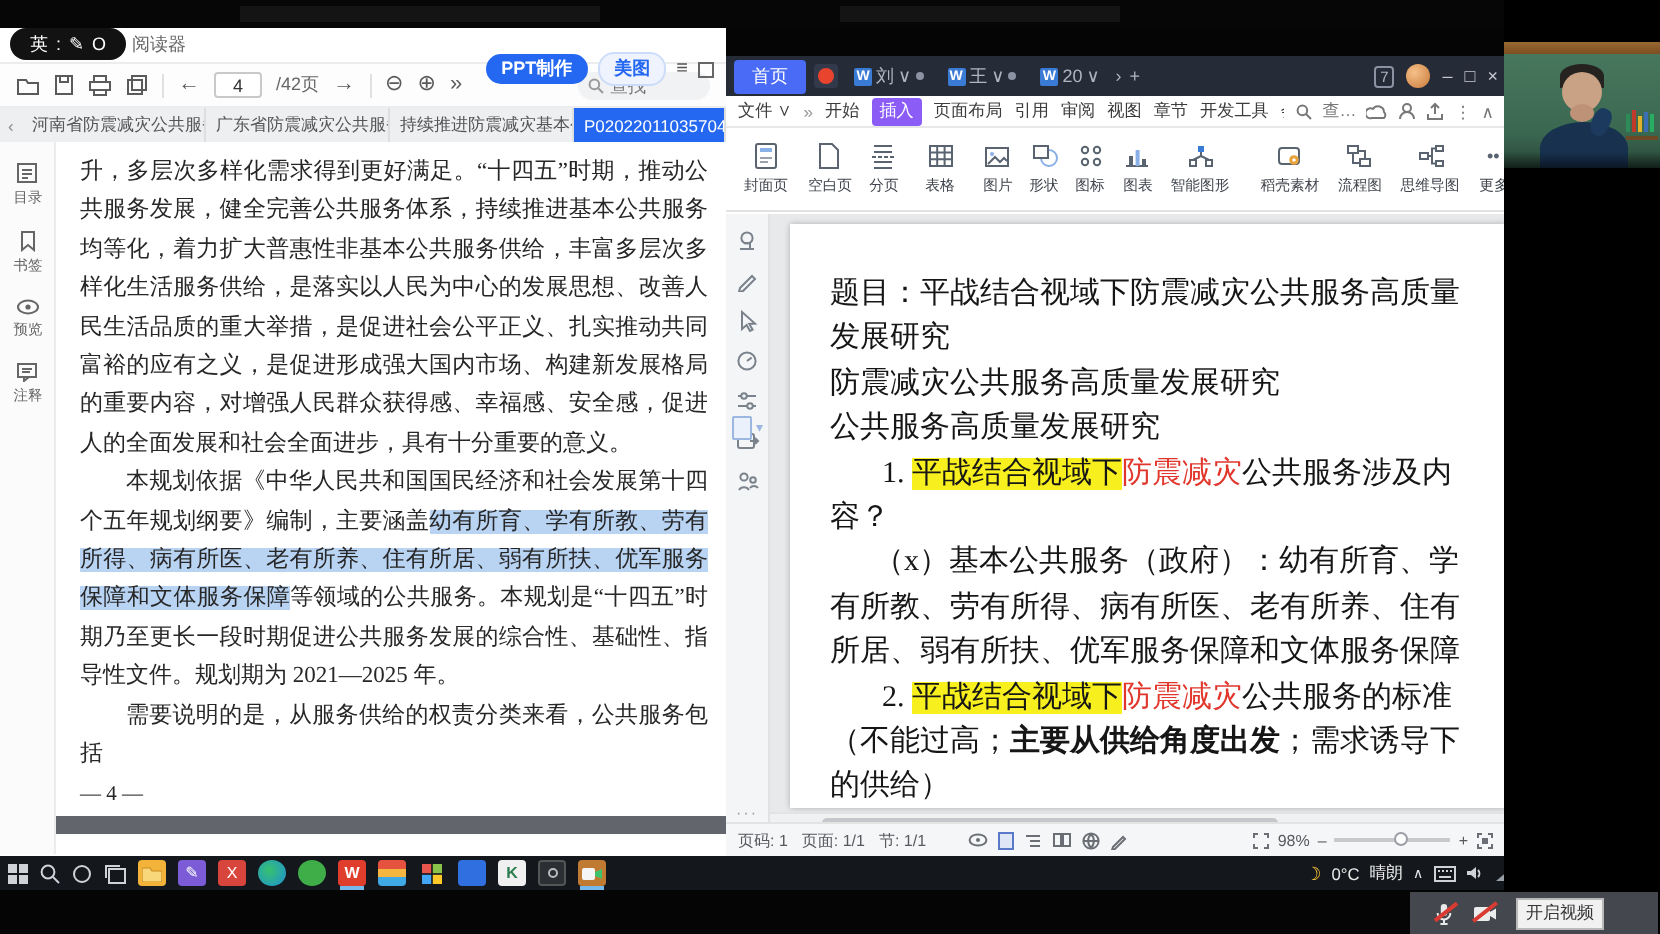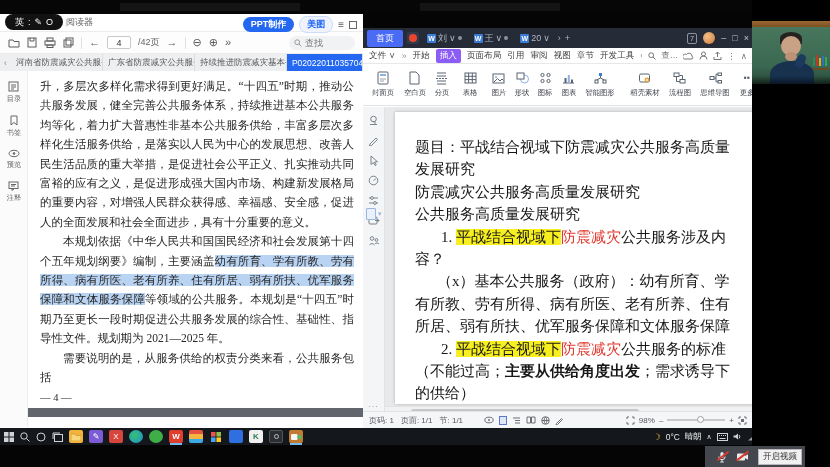--- a/index.html
+++ b/index.html
@@ -5,21 +5,21 @@
   * { margin:0; padding:0; box-sizing:border-box; }
   html,body { background:#000; }
   body { font-family:"Liberation Sans", sans-serif; }
   #screen { position:relative; width:830px; height:467px; background:#050505; overflow:hidden; margin:0 auto; }
   .abs { position:absolute; }
 
   
   #pdf-win { left:0; top:14px; width:363px; height:414px; background:#fff; z-index:2; }
   .pdf-titlebar { position:relative; height:18px; background:#fff; border-bottom:1px solid #ececec; display:flex; align-items:center; }
   .pdf-title { margin-left:66px; font-size:9px; color:#666; }
-  .pdf-tb-right { position:absolute; right:6px; top:2px; display:flex; align-items:center; gap:5px; }
+  .pdf-tb-right { position:absolute; right:6px; top:12px; display:flex; align-items:center; gap:5px; }
   .pill-blue { background:#2468f2; color:#fff; font-size:9px; padding:1px 8px; border-radius:8px; font-weight:bold; }
   .pill-white { background:#eef3fd; color:#2468f2; font-size:9px; padding:1px 7px; border-radius:8px; border:1px solid #cddcfa; font-weight:bold; }
   .glyph-btn { color:#555; font-size:10px; line-height:10px; }
   .expand-box { width:8px; height:8px; border:1px solid #666; }
   .ime-pill { position:absolute; left:5px; top:0px; width:58px; height:16px; background:#121212; border-radius:8px; color:#fff; display:flex; align-items:center; justify-content:center; gap:4px; font-size:9px; z-index:9; }
 
   .pdf-toolbar { height:22px; display:flex; align-items:center; gap:7px; padding:0 8px; background:#fdfdfd; border-bottom:1px solid #ececec; color:#5a5a5a; }
   .pdf-toolbar svg { display:block; }
   .tool-sep { width:1px; height:12px; background:#e0e0e0; }
   .page-input { width:24px; height:13px; border:1px solid #c9c9c9; border-radius:2px; font-size:9px; text-align:center; color:#333; }
@@ -98,21 +98,21 @@
   .hair { position:absolute; left:28px; top:11px; width:22px; height:12px; border-radius:50% 50% 0 0; background:#262220; }
   .head { position:absolute; left:29px; top:15px; width:20px; height:20px; border-radius:50%; background:#c9a184; }
   .hand { position:absolute; left:33px; top:31px; width:12px; height:9px; border-radius:50%; background:#bd9276; }
   .torso { position:absolute; left:18px; top:40px; width:44px; height:26px; border-radius:50% 50% 0 0; background:#17314f; }
   .arm { position:absolute; left:44px; top:33px; width:9px; height:14px; border-radius:40%; background:#1b3a5e; transform:rotate(25deg); }
   .books { position:absolute; right:3px; top:34px; display:flex; gap:1px; align-items:flex-end; }
   .bk { width:2px; }
   .shelf { position:absolute; right:1px; top:47px; width:16px; height:2px; background:#6b4a25; }
   .cam-bottom-shadow { position:absolute; left:0; right:0; bottom:0; height:8px; background:linear-gradient(transparent,rgba(0,0,0,.55)); }
 
-  #meeting-bar { left:705px; top:446px; width:100px; height:21px; background:#44474d; z-index:7; display:flex; align-items:center; gap:9px; padding-left:12px; }
+  #meeting-bar { left:705px; top:446px; width:124px; height:21px; background:#44474d; z-index:7; display:flex; align-items:center; gap:9px; padding-left:12px; }
   .label-chip { background:#f1f1f1; border:1px solid #b9b9b9; color:#333; font-size:8.5px; padding:1px 4px; }
   .slash-red { position:absolute; left:-1px; top:4px; width:14px; height:2px; background:#d93a31; transform:rotate(-38deg); }
 
   
   #taskbar { left:0; top:428px; width:830px; height:17px; background:#14171b; z-index:5; display:flex; align-items:center; gap:6px; padding:0 4px; }
   .tb-sys { display:flex; align-items:center; gap:6px; }
   .tb-app { width:14px; height:13px; border-radius:2px; display:flex; align-items:center; justify-content:center; font-size:8px; color:#fff; position:relative; }
   .tb-app.open::after { content:""; position:absolute; left:1px; right:1px; bottom:-2px; height:2px; background:#76b9ed; }
   .tb-app.active-orange { background:#c07a31; }
   .tray { margin-left:auto; display:flex; align-items:center; gap:5px; color:#e9e9e9; font-size:8.4px; }

